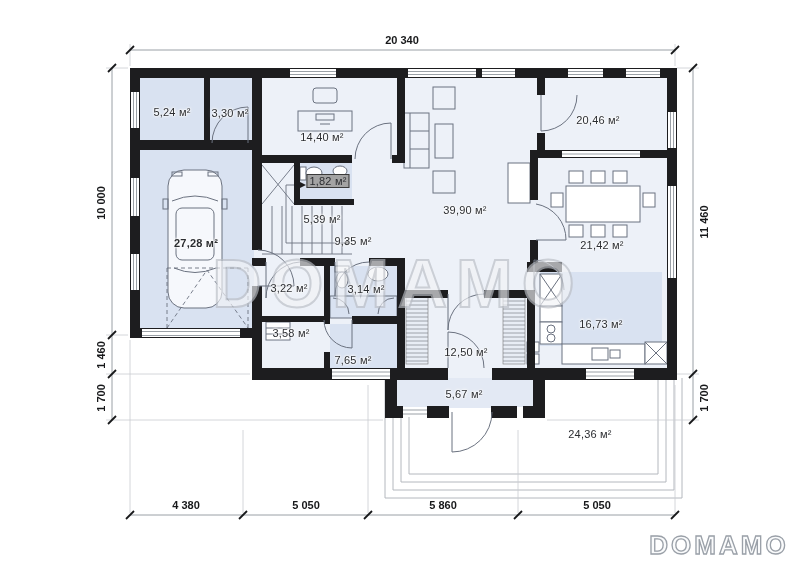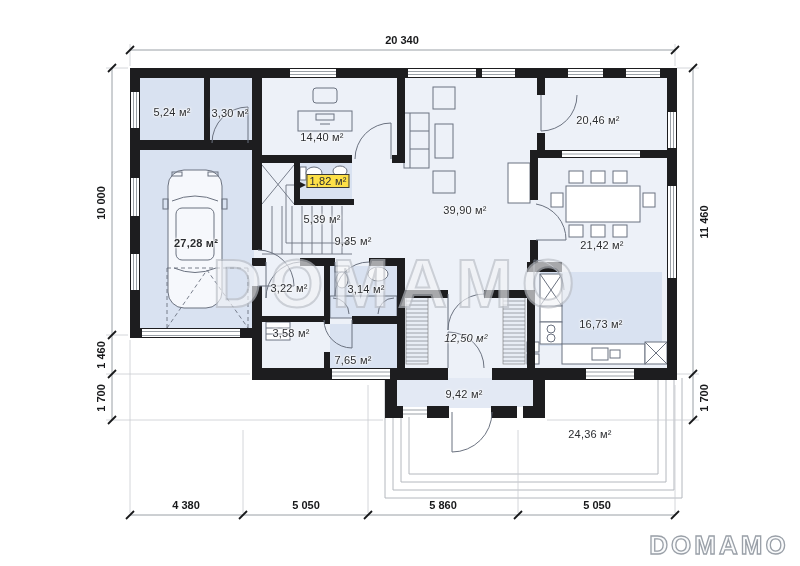--- a/index.html
+++ b/index.html
@@ -2,21 +2,21 @@
 <html><head>
 <meta charset="utf-8">
 <style>
   html,body{margin:0;padding:0;background:#fff;}
   #canvas{position:relative;width:800px;height:566px;background:#ffffff;overflow:hidden;
           font-family:"Liberation Sans",sans-serif;}
   #plan-svg{position:absolute;left:0;top:0;}
   .lbl{position:absolute;transform:translate(-50%,-50%);font-size:11px;color:#2b2d31;
        white-space:nowrap;letter-spacing:.2px;
        text-shadow:0 0 2px #fff,0 0 2px #fff,0 0 3px #fff,0 0 4px #fff;}
-  .lbl.boxed{background:#fde047;border:1px solid #3a3a3a;padding:0 2px;text-shadow:none;}
+  .lbl.boxed{background:#a3a3a3;border:1px solid #3a3a3a;padding:0 2px;text-shadow:none;}
   .dim{position:absolute;transform:translate(-50%,-50%);font-size:11px;font-weight:bold;
        color:#17181a;white-space:nowrap;}
   .dim.v{transform:translate(-50%,-50%) rotate(-90deg);}
   .watermark{position:absolute;left:198px;top:244px;width:400px;text-align:center;
        font-size:68px;font-weight:600;letter-spacing:9px;color:#f2f3f6;
        -webkit-text-stroke:2px #b9bdc4;opacity:.65;pointer-events:none;}
   .brand{position:absolute;left:644px;top:530px;width:150px;text-align:center;
        font-size:26px;font-weight:600;letter-spacing:3px;color:#fafbfc;
        -webkit-text-stroke:1.3px #9aa0a8;}
 </style>
@@ -351,18 +351,18 @@
 <div class="lbl boxed" style="left:328px;top:181px;">1,82 м²</div>
 <div class="lbl" style="left:322px;top:219px;">5,39 м²</div>
 <div class="lbl" style="left:465px;top:210px;text-align:right;">39,90 м²</div>
 <div class="lbl" style="left:196px;top:243px;font-weight:bold;">27,28 м²</div>
 <div class="lbl" style="left:353px;top:241px;">9,35 м²</div>
 <div class="lbl" style="left:602px;top:245px;">21,42 м²</div>
 <div class="lbl" style="left:289px;top:288px;">3,22 м²</div>
 <div class="lbl" style="left:366px;top:289px;">3,14 м²</div>
 <div class="lbl" style="left:291px;top:333px;">3,58 м²</div>
 <div class="lbl" style="left:353px;top:360px;">7,65 м²</div>
-<div class="lbl" style="left:466px;top:338px;font-style:italic;">12,50 м²</div>
+<div class="lbl" style="left:466px;top:352px;">12,50 м²</div>
 <div class="lbl" style="left:601px;top:324px;">16,73 м²</div>
-<div class="lbl" style="left:464px;top:394px;">9,42 м²</div>
+<div class="lbl" style="left:464px;top:394px;">5,67 м²</div>
 <div class="lbl" style="left:590px;top:434px;">24,36 м²</div>
 
 </div>
 
 </body></html>

